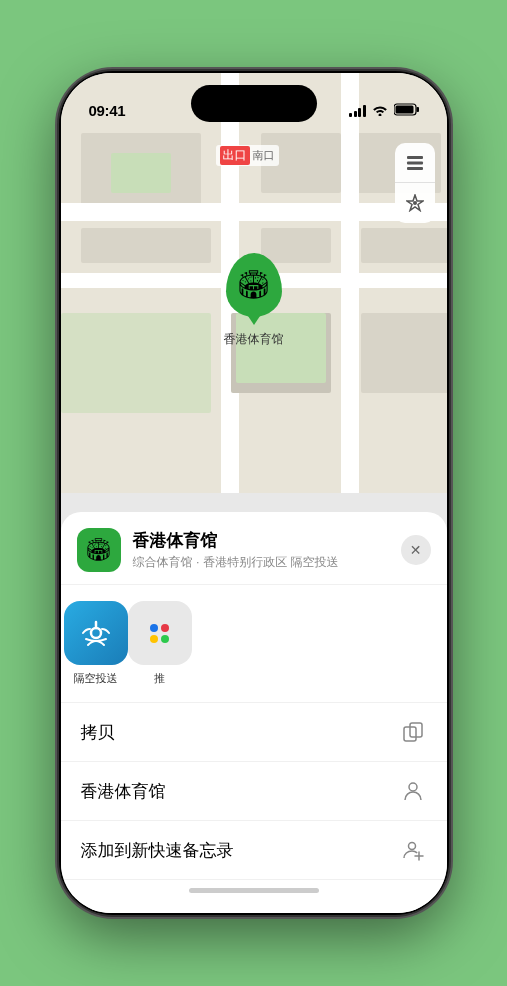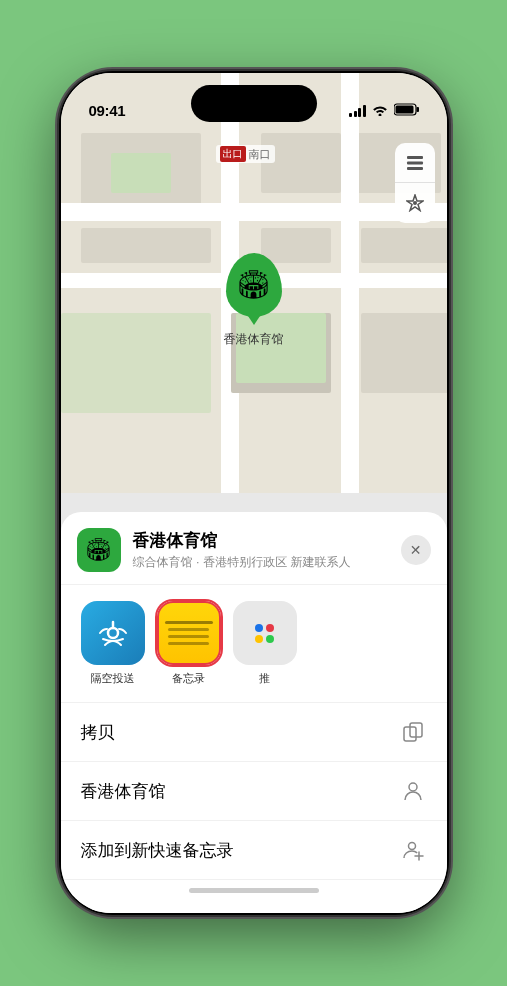--- a/index.html
+++ b/index.html
@@ -222,22 +222,21 @@
       align-items: center;
       justify-content: center;
       font-size: 14px;
       color: #666;
       flex-shrink: 0;
     }
     
     .share-row {
       display: flex;
       align-items: flex-start;
-      padding: 16px 20px;
-      gap: 12px;
+      padding: 16px 3px;
       overflow-x: auto;
       border-bottom: 1px solid #f0f0f0;
     }
     .share-item {
       display: flex;
       flex-direction: column;
       align-items: center;
       gap: 6px;
       flex-shrink: 0;
     }
@@ -351,21 +350,21 @@
         <div class="map-road-v" style="left:280px;"></div>
         <div class="map-block" style="top:155px;left:20px;width:130px;height:35px;"></div>
         <div class="map-block" style="top:155px;left:200px;width:70px;height:35px;"></div>
         <div class="map-block" style="top:155px;left:300px;width:90px;height:35px;"></div>
         <div class="map-green" style="top:240px;left:0px;width:150px;height:100px;opacity:0.6;"></div>
         <div class="map-block" style="top:240px;left:170px;width:100px;height:80px;background:#c8c4b8;"></div>
         <div class="map-block" style="top:240px;left:300px;width:90px;height:80px;"></div>
         <div class="map-green" style="top:240px;left:175px;width:90px;height:70px;background:#c8deb8;"></div>
 
         <div class="map-label" style="top:72px;left:155px;">
-          <span style="font-size:10px;background:#b91c1c;color:#fff;padding:1px 3px;border-radius:2px;">出口</span>
+          <span style="font-size:12px;background:#ef4444;color:#fff;padding:1px 3px;border-radius:2px;">出口</span>
           <span>南口</span>
         </div>
 
         <div class="map-controls">
           <div class="map-control-btn">
             <svg width="20" height="20" viewBox="0 0 20 20">
                 <rect x="2" y="3" width="16" height="3" rx="1" fill="#555"></rect>
                 <rect x="2" y="8.5" width="16" height="3" rx="1" fill="#555"></rect>
                 <rect x="2" y="14" width="16" height="3" rx="1" fill="#555"></rect>
               </svg>
@@ -387,21 +386,21 @@
       </div>
 
       <div class="bottom-sheet">
 
         <div class="venue-header">
           <div class="venue-icon">
             <span>🏟</span>
           </div>
           <div class="venue-info">
             <div class="venue-name">香港体育馆</div>
-            <div class="venue-subtitle">综合体育馆 · 香港特别行政区 新建联系人</div>
+            <div class="venue-subtitle">综合体育馆 · 香港特别行政区 隔空投送</div>
           </div>
           <div class="close-btn">✕</div>
         </div>
 
         <div class="share-row">
 
           <div class="share-item">
             <div class="share-app-icon airdrop">
               <svg width="36" height="36" viewBox="0 0 36 36">
                 <circle cx="18" cy="18" r="5" fill="none" stroke="white" stroke-width="2.5"></circle>
@@ -410,29 +409,20 @@
                 <path d="M5 18 Q8 14 12 14" fill="none" stroke="white" stroke-width="2" stroke-linecap="round"></path>
                 <path d="M31 18 Q28 14 24 14" fill="none" stroke="white" stroke-width="2" stroke-linecap="round"></path>
                 <path d="M10 30 Q14 26 18 26 Q22 26 26 30" fill="none" stroke="white" stroke-width="2" stroke-linecap="round"></path>
               </svg>
             </div>
             <span class="share-app-label">隔空投送</span>
           </div>
 
 
 
-          <div class="share-item">
-            <div class="share-app-icon notes" style="padding: 8px 6px; flex-direction:column; justify-content:center;">
-              <div style="width:100%;height:3px;background:rgba(0,0,0,0.4);border-radius:2px;margin-bottom:4px;"></div>
-              <div style="width:85%;height:3px;background:rgba(0,0,0,0.3);border-radius:2px;margin-bottom:4px;"></div>
-              <div style="width:85%;height:3px;background:rgba(0,0,0,0.3);border-radius:2px;margin-bottom:4px;"></div>
-              <div style="width:85%;height:3px;background:rgba(0,0,0,0.3);border-radius:2px;"></div>
-            </div>
-            <span class="share-app-label">备忘录</span>
-          </div>
 
           <div class="share-item">
             <div class="share-app-icon more">
               <div class="more-dots">
                 <div class="dot-row">
                   <div class="dot dot-blue"></div>
                   <div class="dot dot-red"></div>
                 </div>
                 <div class="dot-row">
                   <div class="dot dot-yellow"></div>

